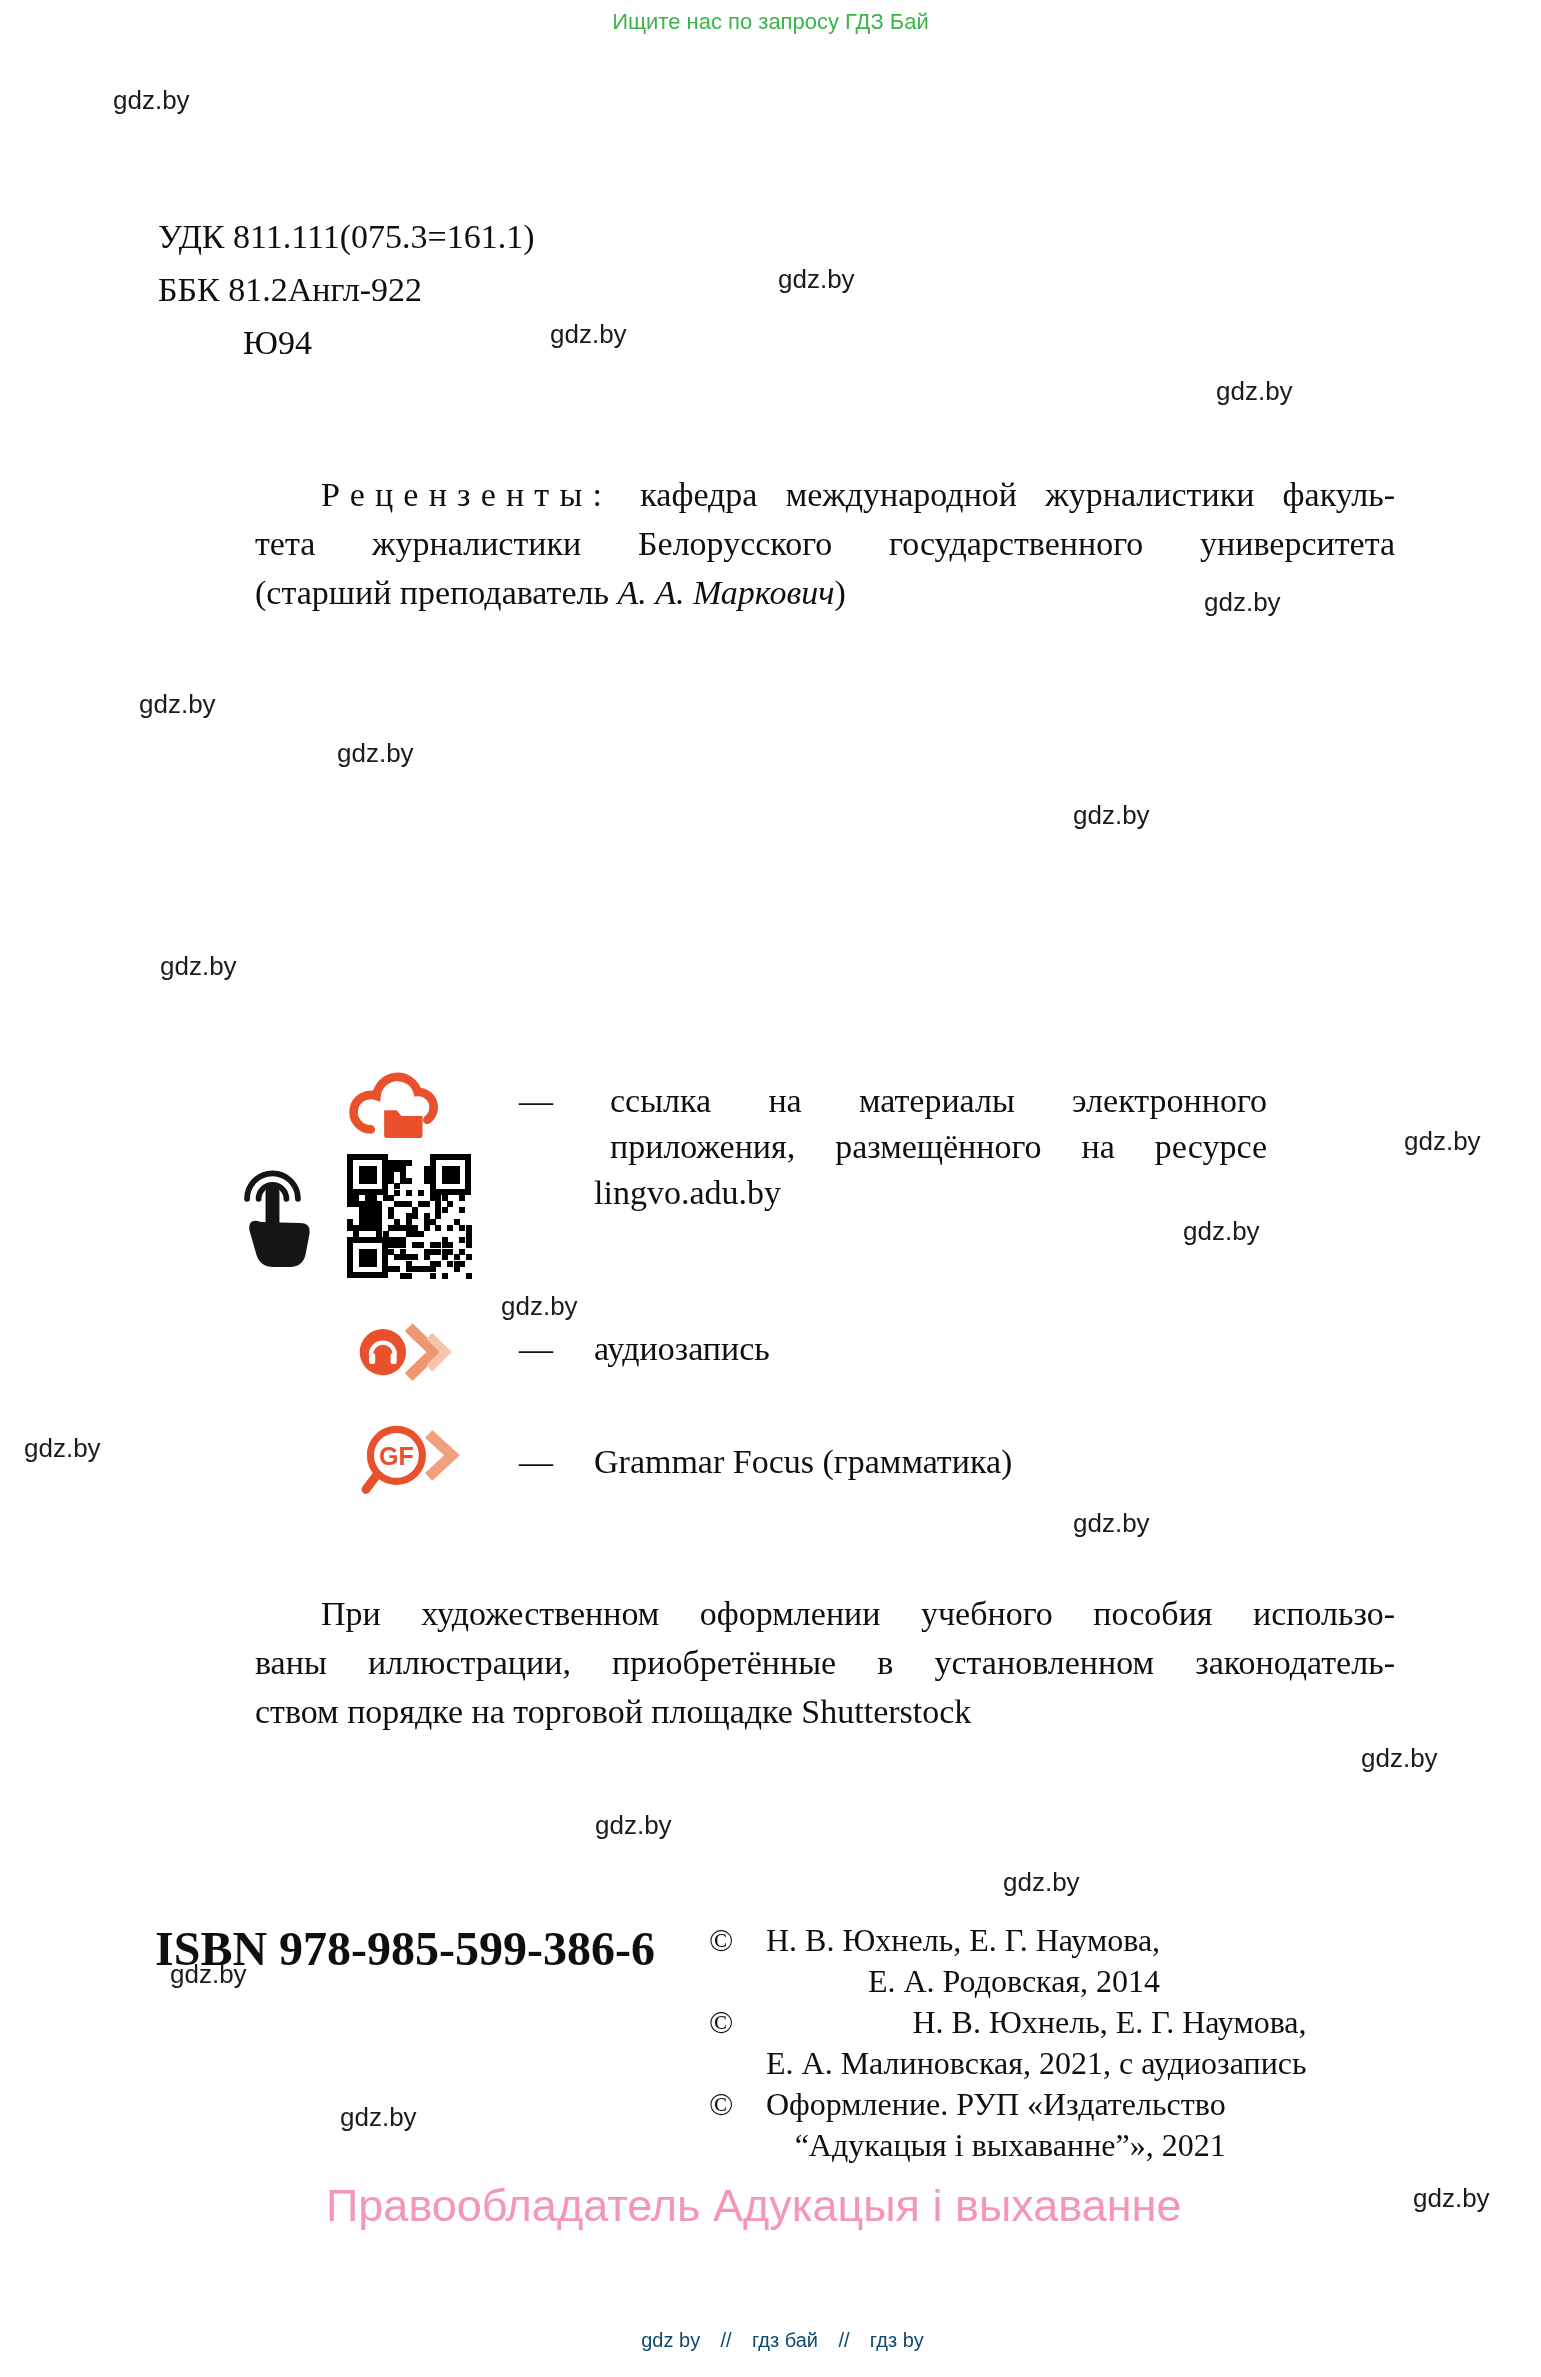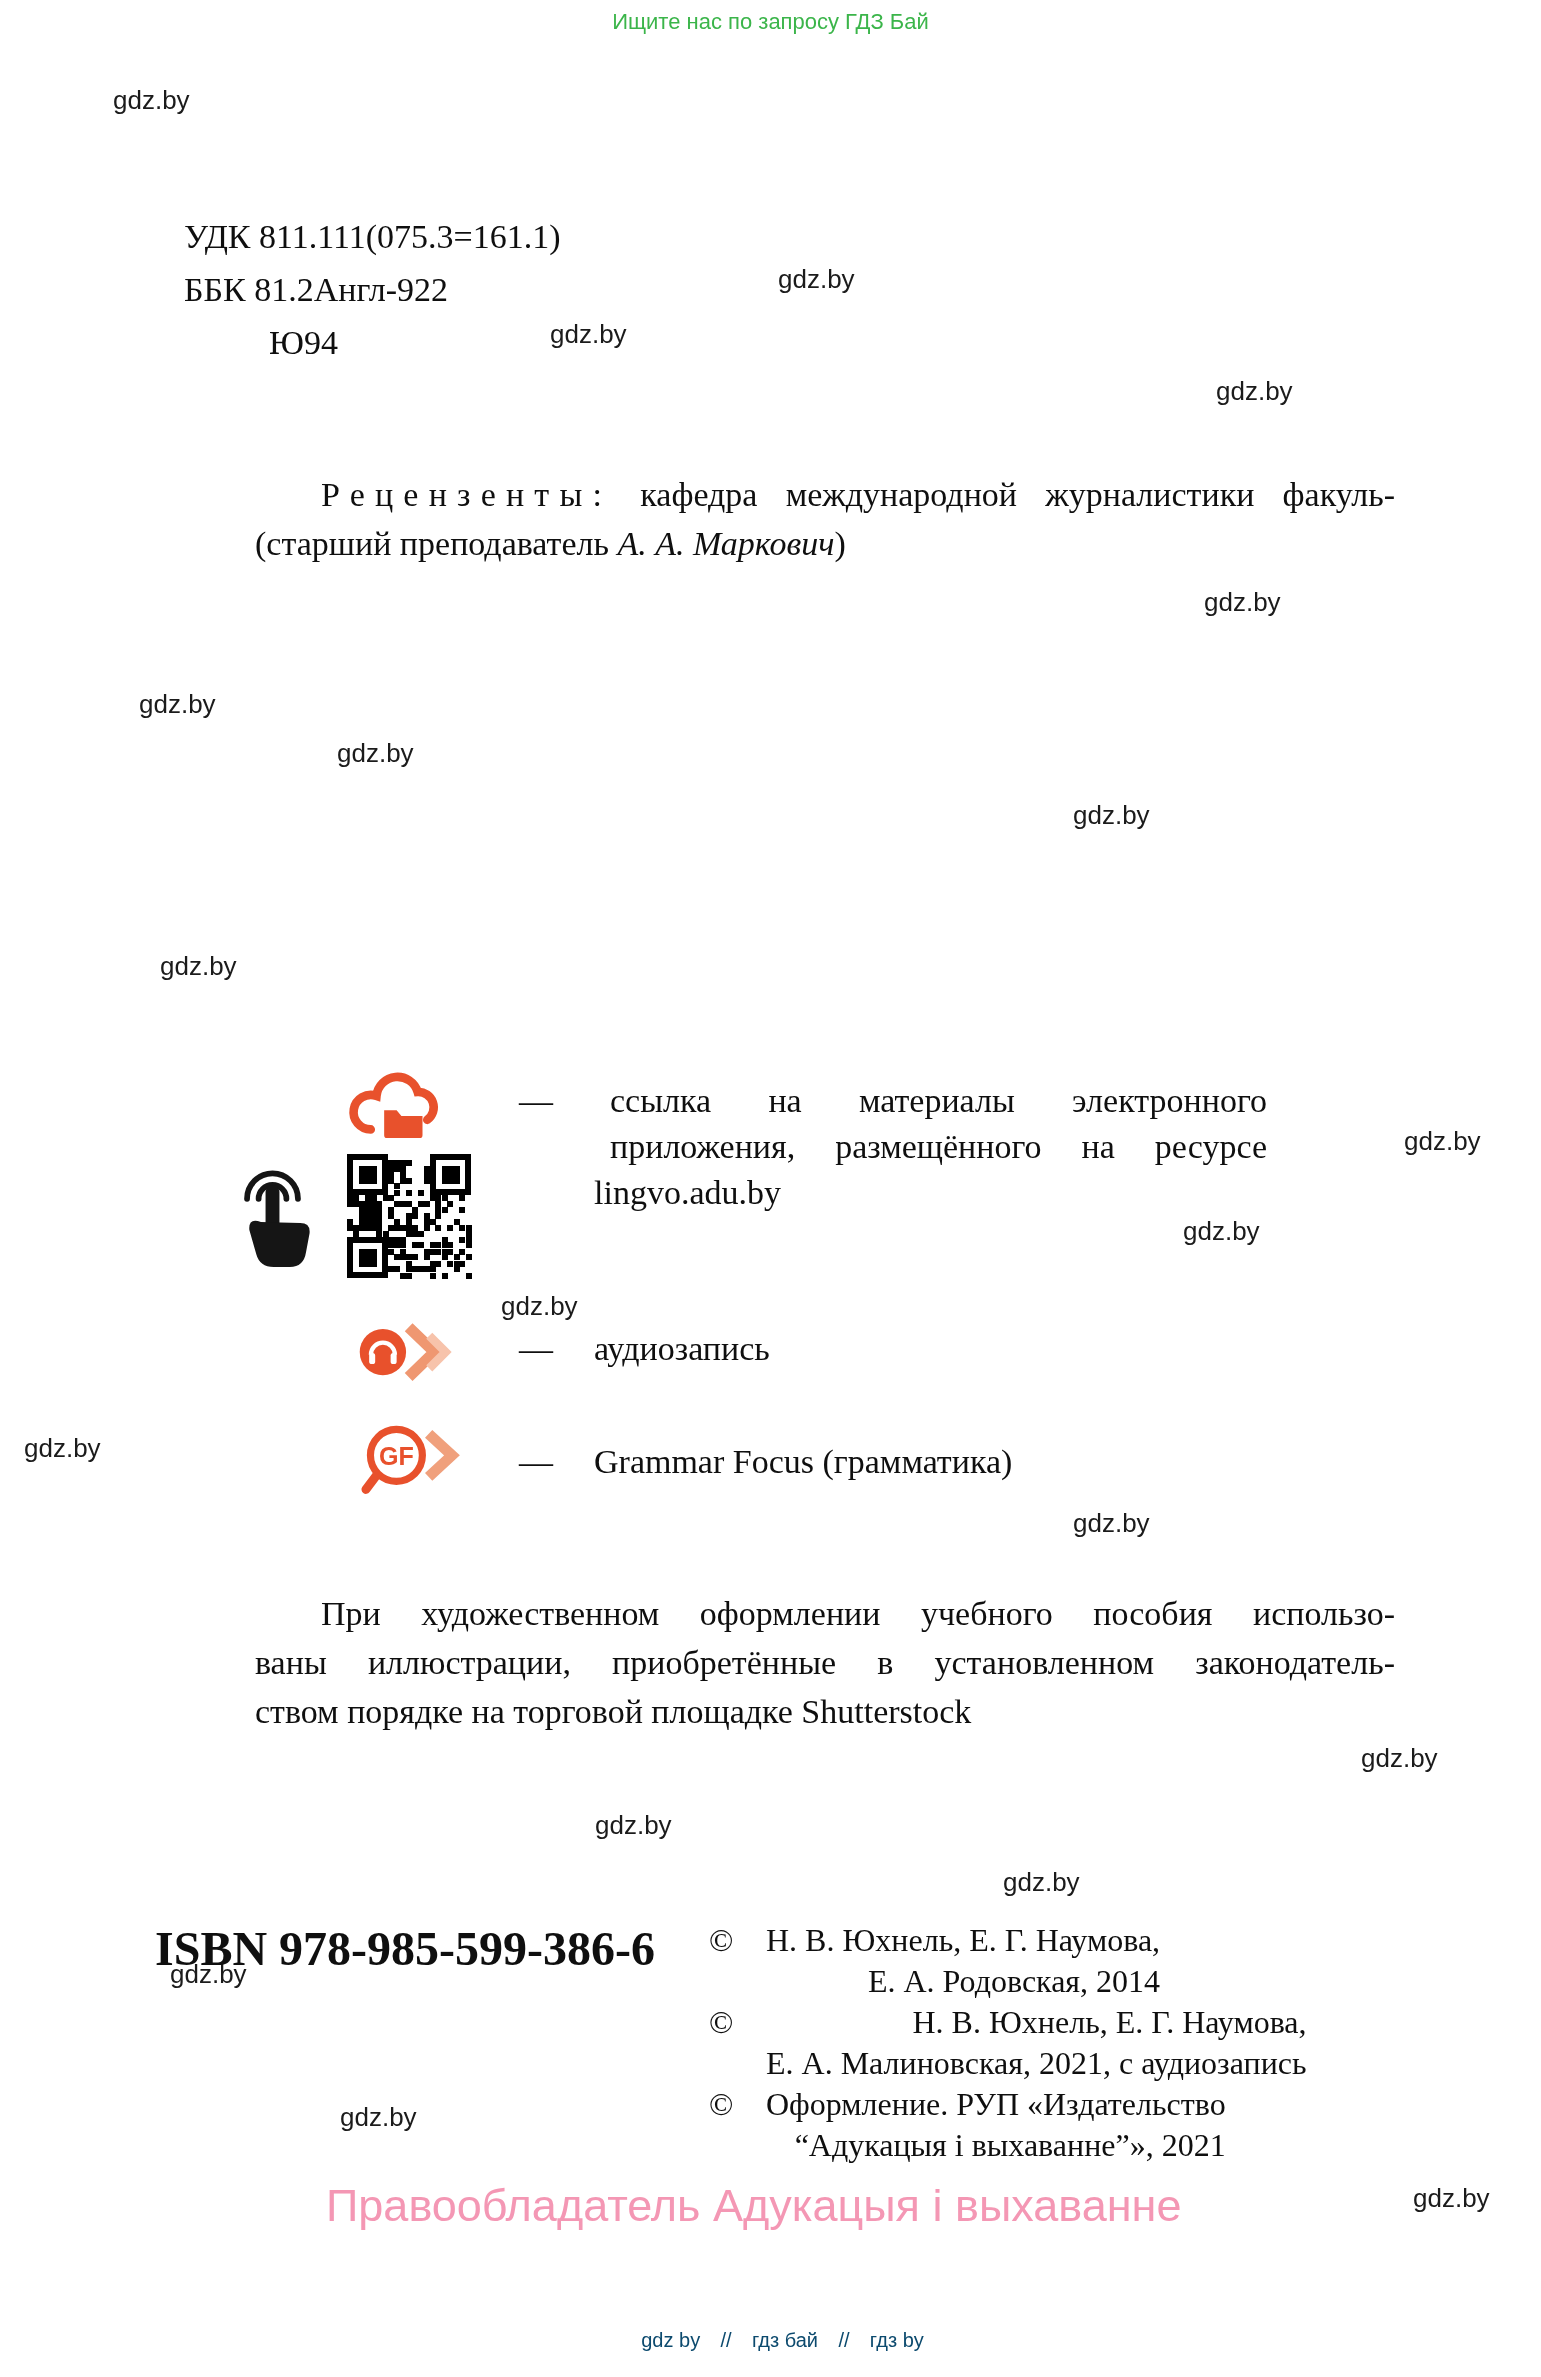--- a/index.html
+++ b/index.html
@@ -10,21 +10,21 @@
   .wm {
     position:absolute; font-family:"Liberation Sans", sans-serif;
     font-size:26px; color:#1b1b1b; white-space:nowrap;
   }
   .top-banner {
     position:absolute; top:9.2px; left:0; width:100%; text-align:center;
     font-family:"Liberation Sans", sans-serif; font-size:22px; color:#3bb54a;
   }
   .codes {
     position:absolute; left:158px; top:210px;
-    font-size:34px; line-height:53px; white-space:nowrap;margin-left:26px;
+    font-size:34px; line-height:53px; white-space:nowrap;
   }
   .codes .indent { padding-left:85px; }
   .para {
     position:absolute; font-size:34px; line-height:49px; width:1140px;
   }
   .stretch { text-align:justify; text-align-last:justify; }
   .firstline { padding-left:66px; }
   .spaced-label { letter-spacing:0.30em; }
   .italic { font-style:italic; }
   .legend-row { position:absolute; left:519px; display:flex; font-size:34px; line-height:46px; }
@@ -85,20 +85,21 @@
 <div class="wm" style="left:1413px;top:2183px">gdz.by</div>
 
 <div class="codes">
   <div>УДК 811.111(075.3=161.1)</div>
   <div>ББК 81.2Англ-922</div>
   <div class="indent">Ю94</div>
 </div>
 
 <div class="para" style="left:255px;top:470px">
   <div class="stretch firstline"><span class="spaced-label">Рецензенты:</span><span> кафедра международной журналистики факуль-</span></div>
+  <div class="stretch">тета журналистики Белорусского государственного университета</div>
   <div><span>(старший преподаватель </span><span class="italic">А. А. Маркович</span><span>)</span></div>
 </div>
 
 <div class="icon-box" style="left:232px;top:1156px;width:81px;height:118px">
   <svg width="81" height="118" viewBox="0 0 70 100">
     <path d="M13 36 A22 22 0 1 1 57 36" stroke="#151515" stroke-width="5" fill="none" stroke-linecap="round"></path>
     <path d="M23 36 A12 12 0 1 1 47 36" stroke="#151515" stroke-width="5" fill="none" stroke-linecap="round"></path>
     <rect x="29" y="24" width="12" height="40" rx="6" fill="#151515"></rect>
     <path d="M25 56 q-11 -4 -10 7 l6 21 q3 11 15 11 h14 q12 0 14 -13 l3 -16 q1 -9 -8 -9 z" fill="#151515"></path>
   </svg>

